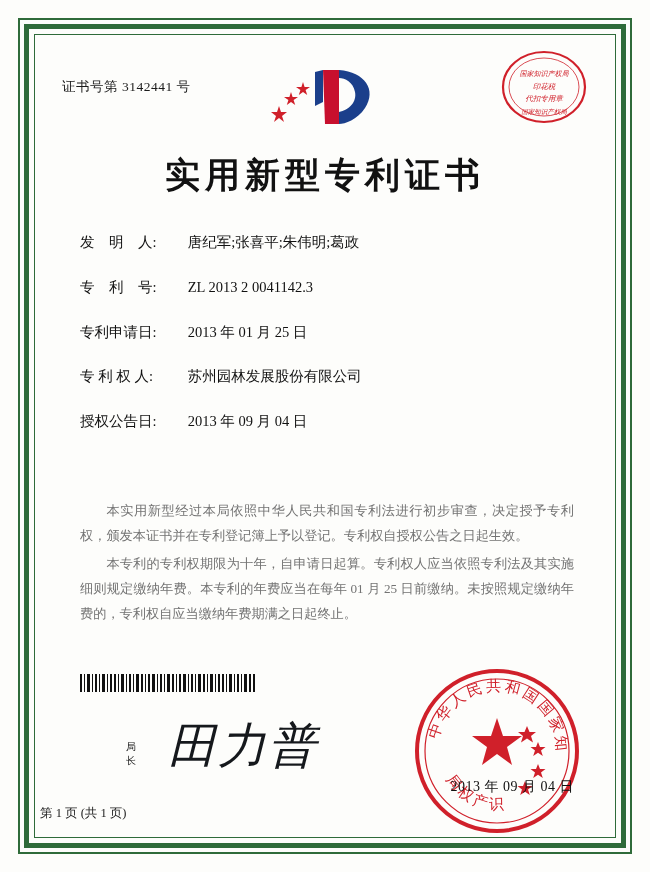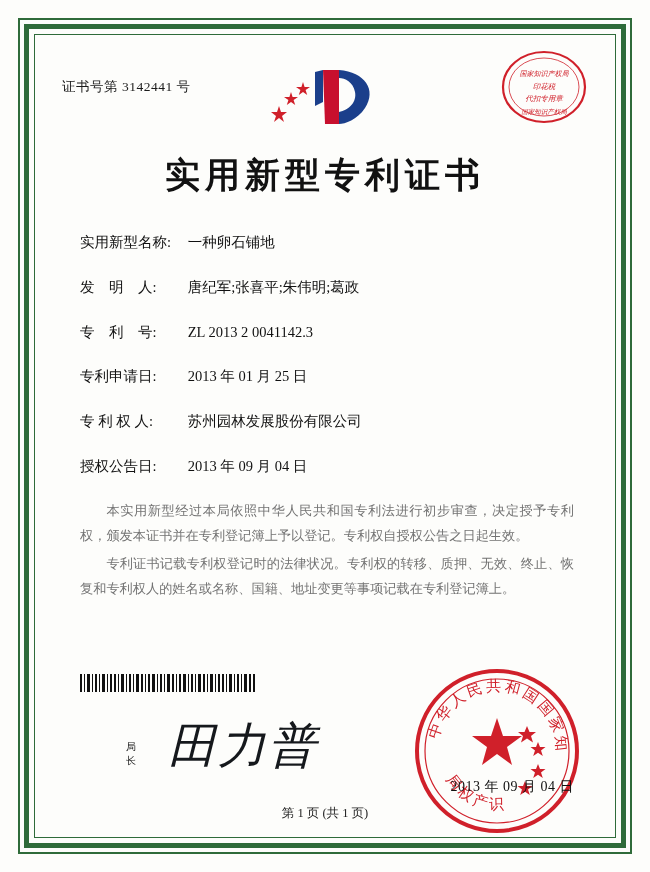--- a/index.html
+++ b/index.html
@@ -188,21 +188,20 @@
     font-size: 14px;
     color: #111;
     letter-spacing: 0.5px;
   }
 
   .page-footer {
     position: absolute;
     left: 0;
     right: 0;
     bottom: 10px;
-    text-align: center;
     font-size: 12.5px;
     color: #222;
   }
 
   .logo-star {
     fill: #d0202a;
   }
 </style>
 </head>
 <body>
@@ -238,24 +237,20 @@
         <text x="48" y="43" font-size="7.5" fill="#d0202a" text-anchor="middle" font-family="'Liberation Serif',serif">印花税</text>
         <text x="48" y="55" font-size="7.5" fill="#d0202a" text-anchor="middle" font-family="'Liberation Serif',serif">代扣专用章</text>
         <text x="48" y="68" font-size="6.5" fill="#d0202a" text-anchor="middle" font-family="'Liberation Serif',serif">国家知识产权局</text>
       </svg>
     </div>
 
     <div class="title">实用新型专利证书</div>
 
     <div class="fields">
       <div class="field-row">
-        <span class="field-label">实用新型名称:</span>
-        <span class="field-value">一种卵石铺地</span>
-      </div>
-      <div class="field-row">
         <span class="field-label">发　明　人:</span>
         <span class="field-value">唐纪军;张喜平;朱伟明;葛政</span>
       </div>
       <div class="field-row">
         <span class="field-label">专　利　号:</span>
         <span class="field-value">ZL 2013 2 0041142.3</span>
       </div>
       <div class="field-row">
         <span class="field-label">专利申请日:</span>
         <span class="field-value">2013 年 01 月 25 日</span>
@@ -265,21 +260,21 @@
         <span class="field-value">苏州园林发展股份有限公司</span>
       </div>
       <div class="field-row">
         <span class="field-label">授权公告日:</span>
         <span class="field-value">2013 年 09 月 04 日</span>
       </div>
     </div>
 
     <div class="paragraphs">
       <p>本实用新型经过本局依照中华人民共和国专利法进行初步审查，决定授予专利权，颁发本证书并在专利登记簿上予以登记。专利权自授权公告之日起生效。</p>
-      <p>专利证书记载专利权登记时的法律状况。专利权的转移、质押、无效、终止、恢复和专利权人的姓名或名称、国籍、地址变更等事项记载在专利登记簿上。</p>
+      <p>本专利的专利权期限为十年，自申请日起算。专利权人应当依照专利法及其实施细则规定缴纳年费。本专利的年费应当在每年 01 月 25 日前缴纳。未按照规定缴纳年费的，专利权自应当缴纳年费期满之日起终止。</p>
     </div>
 
     <div class="barcode">
       <svg viewBox="0 0 175 18" width="175" height="18" xmlns="http://www.w3.org/2000/svg">
         <g fill="#111">
           <rect x="0" y="0" width="2" height="18"></rect>
             <rect x="4" y="0" width="1" height="18"></rect>
           <rect x="7" y="0" width="3" height="18"></rect>
             <rect x="12" y="0" width="1" height="18"></rect>
           <rect x="15" y="0" width="2" height="18"></rect>

